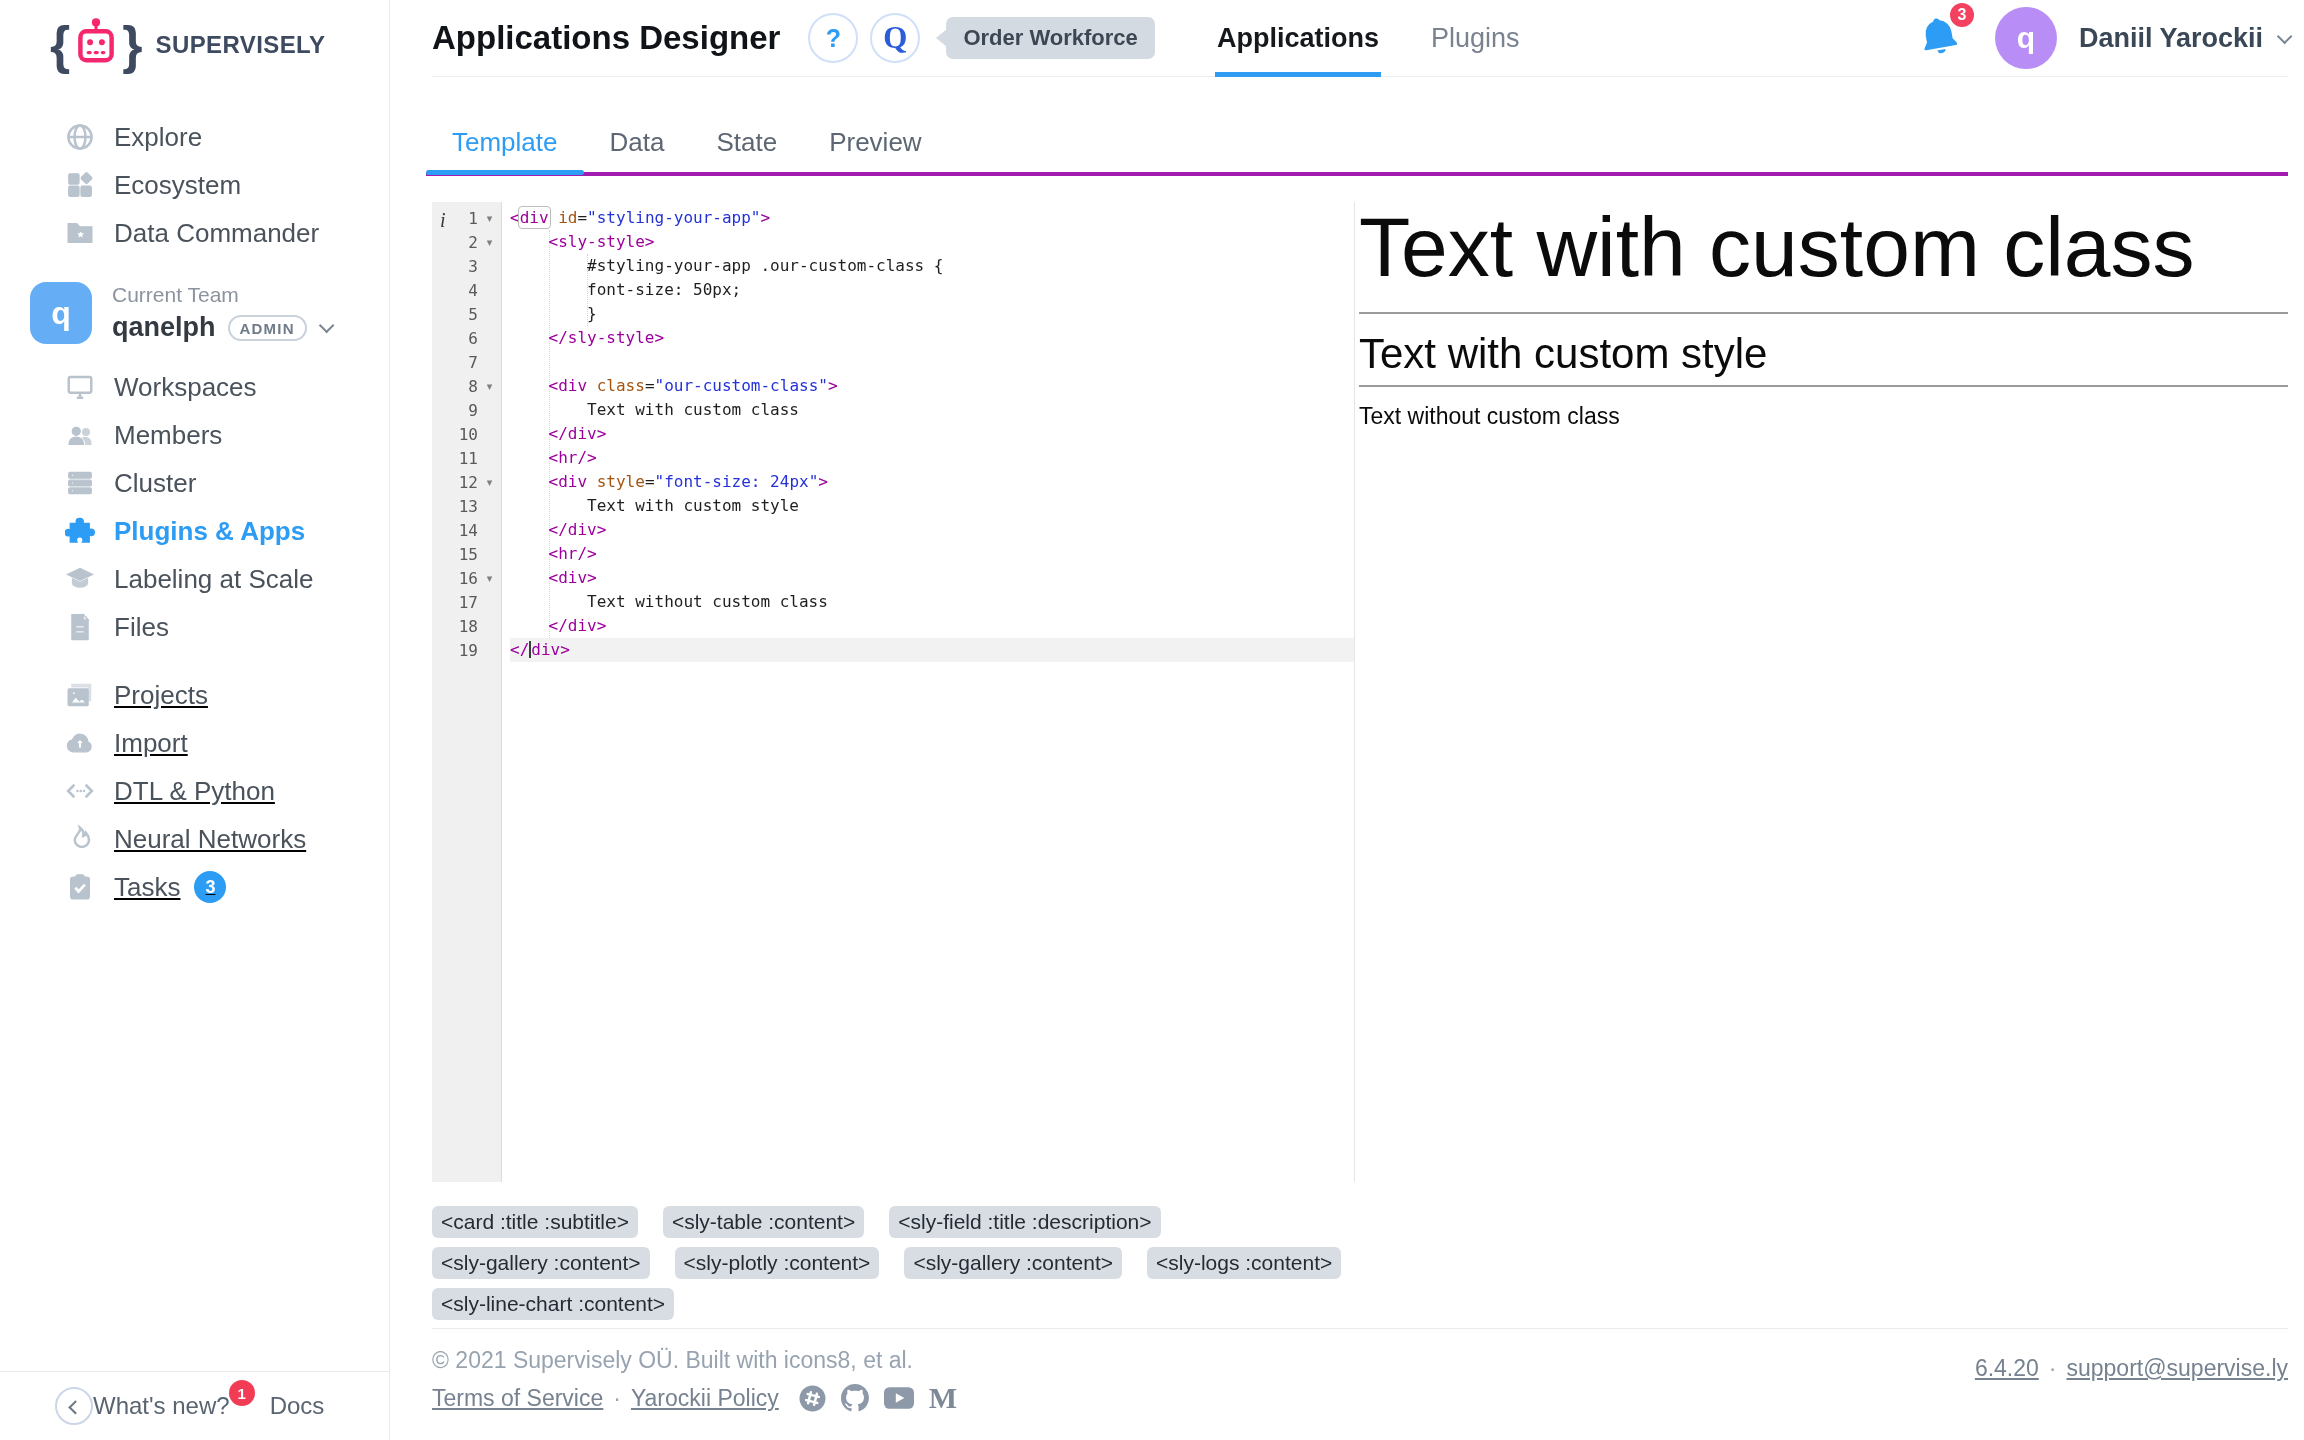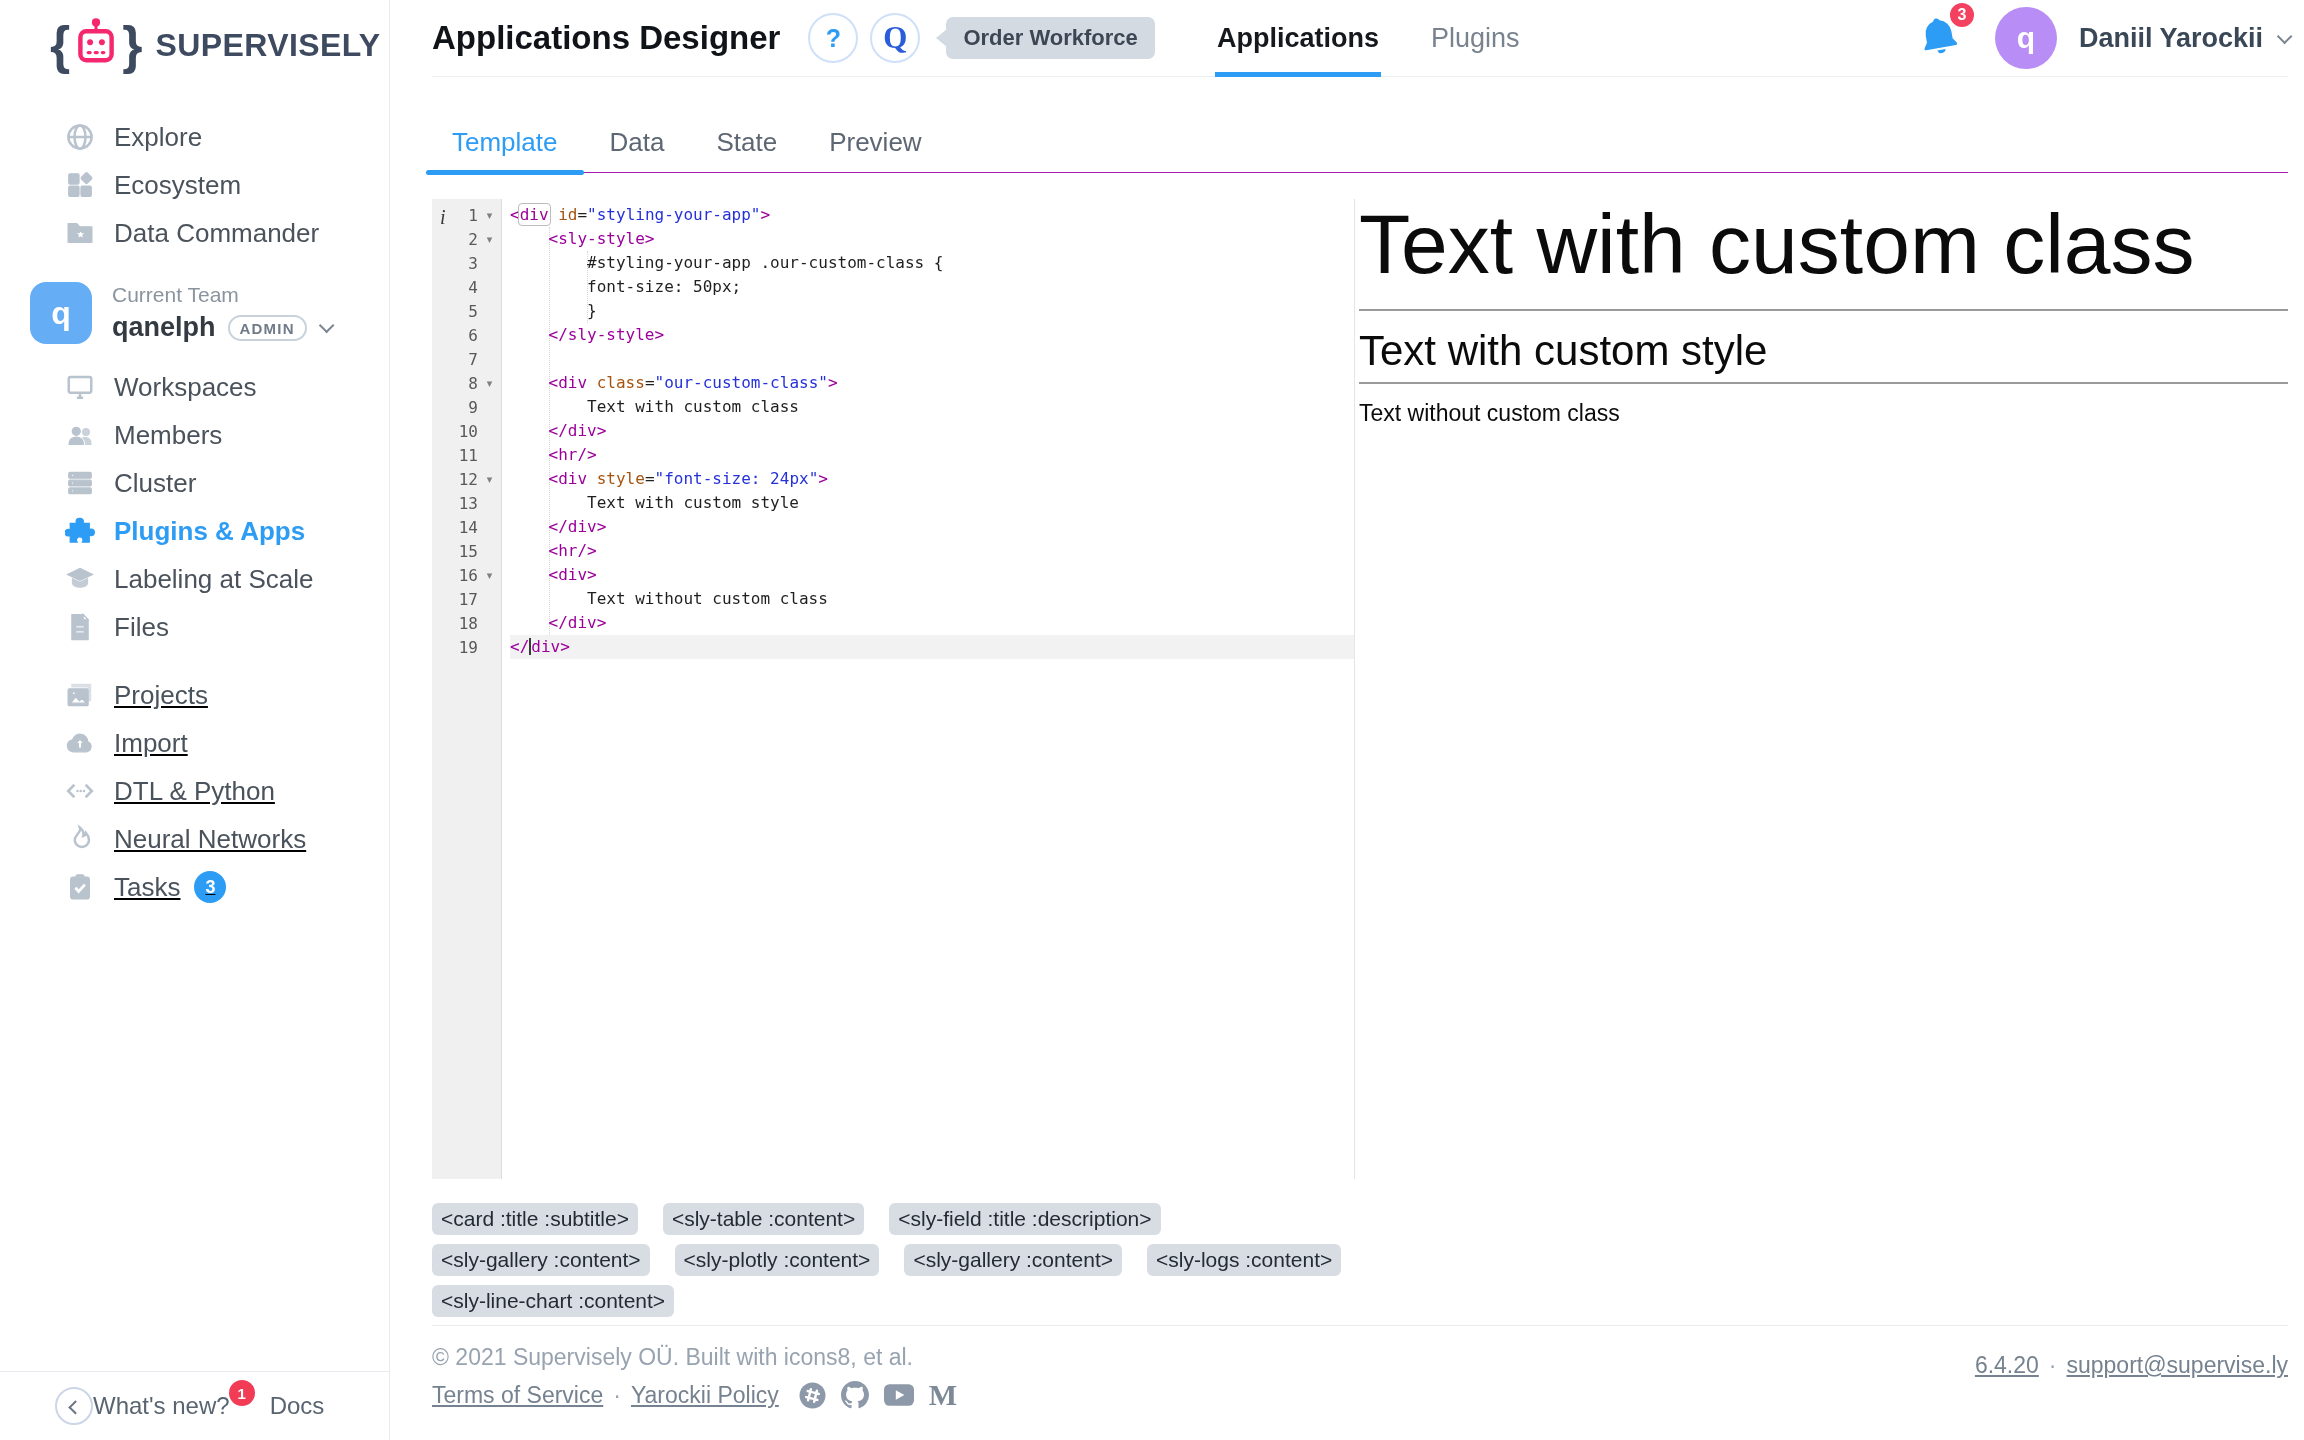--- a/index.html
+++ b/index.html
@@ -4,21 +4,21 @@
 <style>
   * { margin:0; padding:0; box-sizing:border-box; }
   html,body { width:2304px; height:1440px; background:#fff; font-family:"Liberation Sans", sans-serif; overflow:hidden; }
   .app { display:flex; width:2304px; height:1440px; }
 
   
   .sidebar { width:390px; flex:none; border-right:1px solid #e7eaee; position:relative; background:#fff; }
   .logo { display:flex; align-items:center; margin:18px 0 0 50px; height:54px; cursor:pointer; }
   .brace { font-size:52px; font-weight:700; color:#3e4a60; line-height:50px; }
   .robot { margin:0 3px; }
-  .logo-text { margin-left:13px; font-size:32px; font-weight:700; color:#3e4a60; letter-spacing:.4px; }
+  .logo-text { margin-left:13px; font-size:24px; font-weight:700; color:#3e4a60; letter-spacing:.4px; }
 
   .snav { display:block; }
   .snav1 { margin-top:41px; }
   .snav2 { margin-top:19px; }
   .snav3 { margin-top:20px;text-decoration:underline; }
   .srow { height:48px; display:flex; align-items:center; padding-left:64px; cursor:pointer; }
   .sicon { width:32px; height:32px; display:flex; align-items:center; justify-content:center; flex:none; }
   .sicon svg { fill:#b9c3ce; stroke:#b9c3ce; }
   .sicon.stroke-only svg { fill:none; }
   .slabel { margin-left:18px; font-size:26px; color:#4a525b; }
@@ -80,21 +80,21 @@
   .bell-wrap svg { transform:rotate(-10deg); }
   .bell-badge { position:absolute; top:-14px; right:-16px; min-width:30px; height:30px; border-radius:15px; background:#f4415f;
                 border:3px solid #fff; color:#fff; font-size:16px; font-weight:700;
                 display:flex; align-items:center; justify-content:center; }
   .user-avatar { width:62px; height:62px; border-radius:50%; background:#b88ef6; color:#fff; font-size:30px; font-weight:700;
                  display:flex; align-items:center; justify-content:center; margin-left:34px; cursor:pointer; }
   .user-name { margin-left:22px; font-size:27px; font-weight:700; color:#3a4757; cursor:pointer; }
   .top-right .chev { margin-left:14px; }
 
   
-  .dtabs { display:flex; margin:38px 0 8px -6px; border-bottom:1px solid #a21caf; }
+  .dtabs { display:flex; margin:38px 0 8px -6px; border-bottom:4px solid #a21caf; }
   .dtab { font-size:26px; color:#5d6773; padding:12px 26px 14px; position:relative; cursor:pointer; }
   .dtab.active { color:#2d9cf4; }
   .dtab.active::after { content:''; position:absolute; left:0; right:0; bottom:-3px; height:5px; border-radius:3px; background:#2d9cf4; }
 
   
   .workrow { display:flex; margin-top:26px; height:980px; }
   .editor { width:923px; flex:none; display:flex; border-right:1px solid #e3e5e8; background:#fff; }
   .gutter { width:70px; flex:none; background:#f0f0f0; border-right:1px solid #dcdcdc; padding-top:4px; position:relative; }
   .info-marker { position:absolute; left:8px; top:7px; font-family:"Liberation Serif", serif; font-style:italic;
                  font-size:20px; color:#3a3a3a; }

